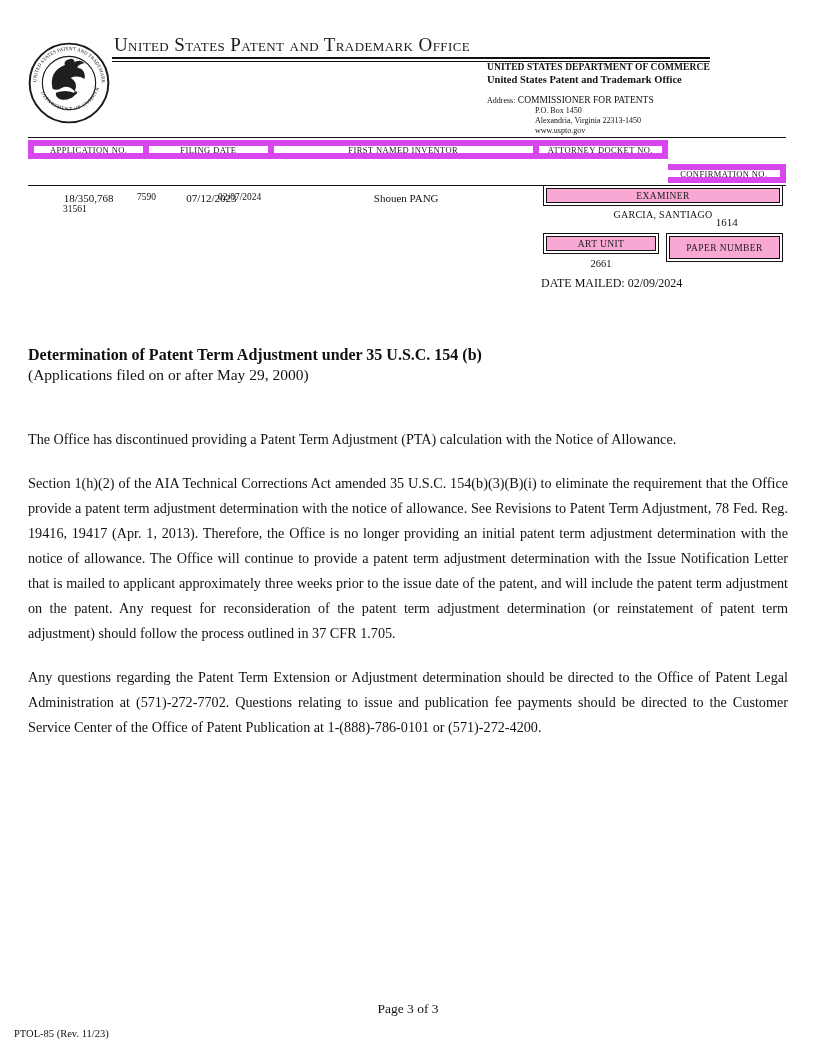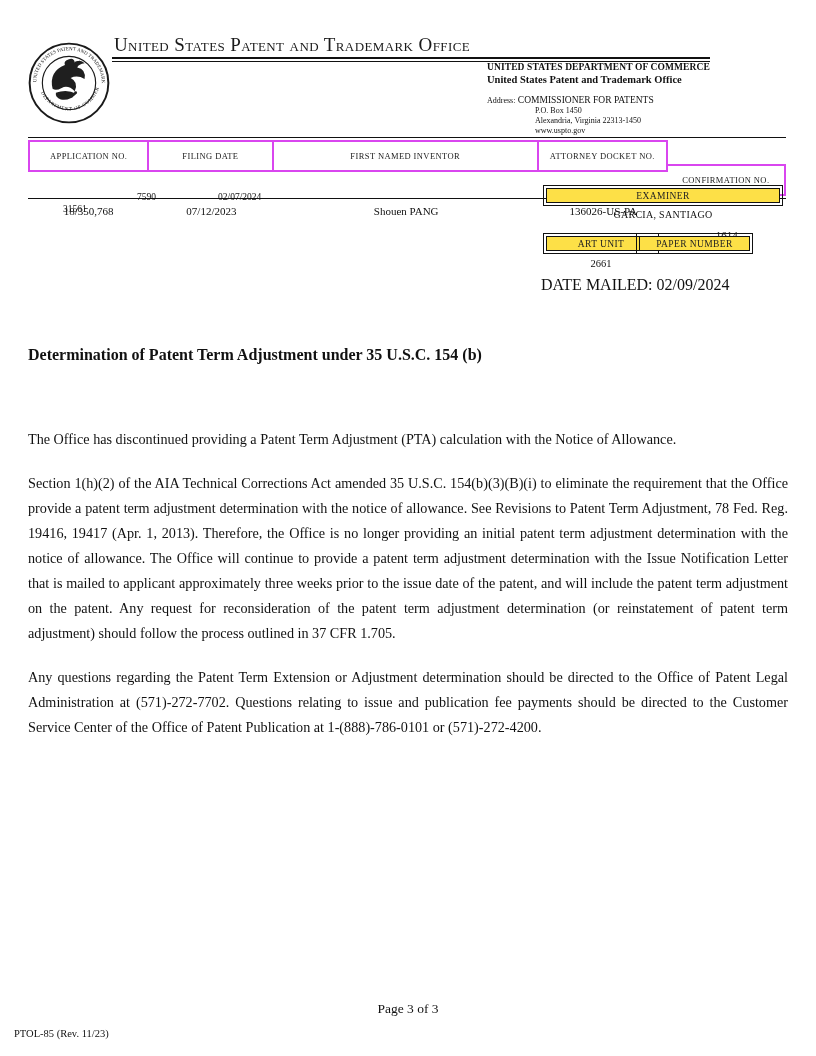--- a/index.html
+++ b/index.html
@@ -24,44 +24,44 @@
   .dept-l1 { font-weight:bold; font-size:9.5px; letter-spacing:.1px; }
   .dept-l2 { font-weight:bold; font-size:10.5px; margin-top:1px; }
   .dept-addr-row { font-size:9.5px; margin-top:10px; }
   .dept-addr-label { font-size:8px; }
   .dept-sub { font-size:8px; padding-left:48px; line-height:1.25; }
   
   .info-table { position:absolute; left:28px; top:137px; width:758px; }
   .rule { height:0; border-top:1.5px solid #111; }
   .cells { display:flex; margin:2px 0; }
   .cell {
-    border:2px solid #d946ef; height:32px; display:flex; align-items:center; justify-content:center;
+    border:6px solid #d946ef; height:19px; display:flex; align-items:center; justify-content:center;
     font-size:8.5px; letter-spacing:.4px; color:#222;
   }
   .cell + .cell { border-left:0; }
   .vals { display:flex; padding-top:6px; }
   .val { text-align:center; font-size:11px; }
   .c0{width:16%;} .c1{width:16.4%;} .c2{width:35%;} .c3{width:17%;} .c4{width:15.6%;margin-top:24px;}
   
   .mail-codes { position:absolute; top:192px; left:0; font-size:9.5px; }
   .mail-codes span { position:absolute; white-space:nowrap; }
   .code-a { left:63px;margin-top:12px; } .code-b { left:137px; } .code-c { left:218px; }
   .recipient { position:absolute; left:47px; top:203px; font-size:13.5px; line-height:17px; }
   
   .dbox {
     position:absolute; border:1px solid #111; outline:1.5px solid #111; outline-offset:2px;
     display:flex; align-items:center; justify-content:center;
-    font-size:9.5px; letter-spacing:.4px; color:#222; background:#fde047;
+    font-size:9.5px; letter-spacing:.4px; color:#222; background:#f9a8d4;
   }
   .examiner-box { left:546px; top:188px; width:234px; height:15px; }
   .examiner-name { position:absolute; left:540px; top:209px; width:246px; text-align:center; font-size:10px; letter-spacing:.3px; }
   .artunit-box { left:546px; top:236px; width:110px; height:15px; }
-  .paper-box   { left:639px; top:236px; width:111px; height:15px; }
+  .paper-box   { left:669px; top:236px; width:111px; height:23px; }
   .artunit-val { position:absolute; left:541px; top:258px; width:120px; text-align:center; font-size:10.5px; }
-  .date-mailed { position:absolute; left:541px; top:276px; font-size:16px; }
+  .date-mailed { position:absolute; left:541px; top:276px; font-size:12px; }
   
   .doc-heading { position:absolute; left:28px; top:346px; width:733px; }
   .doc-title { font-weight:bold; font-size:16px; }
   .doc-subtitle { font-size:15.5px; margin-top:2px; }
   .body-text { position:absolute; left:28px; top:427px; width:760px; font-size:14.2px; line-height:25px; text-align:justify; }
   .body-text p { margin-bottom:19px; }
   
   .page-number { position:absolute; left:0; top:1001px; width:100%; text-align:center; font-size:13.5px; }
   .form-id { position:absolute; left:14px; top:1028px; font-size:10.5px; }
 </style>
@@ -137,20 +137,21 @@
 
   <div class="dbox examiner-box">EXAMINER</div>
   <div class="examiner-name">GARCIA, SANTIAGO</div>
   <div class="dbox artunit-box">ART UNIT</div>
   <div class="dbox paper-box">PAPER NUMBER</div>
   <div class="artunit-val">2661</div>
   <div class="date-mailed">DATE MAILED: 02/09/2024</div>
 
   <div class="doc-heading">
     <div class="doc-title">Determination of Patent Term Adjustment under 35 U.S.C. 154 (b)</div>
+    <div class="doc-subtitle">(Applications filed on or after May 29, 2000)</div>
   </div>
 
   <div class="body-text">
     <p>The Office has discontinued providing a Patent Term Adjustment (PTA) calculation with the Notice of Allowance.</p>
     <p>Section 1(h)(2) of the AIA Technical Corrections Act amended 35 U.S.C. 154(b)(3)(B)(i) to eliminate the requirement that the Office provide a patent term adjustment determination with the notice of allowance. See Revisions to Patent Term Adjustment, 78 Fed. Reg. 19416, 19417 (Apr. 1, 2013). Therefore, the Office is no longer providing an initial patent term adjustment determination with the notice of allowance. The Office will continue to provide a patent term adjustment determination with the Issue Notification Letter that is mailed to applicant approximately three weeks prior to the issue date of the patent, and will include the patent term adjustment on the patent. Any request for reconsideration of the patent term adjustment determination (or reinstatement of patent term adjustment) should follow the process outlined in 37 CFR 1.705.</p>
     <p>Any questions regarding the Patent Term Extension or Adjustment determination should be directed to the Office of Patent Legal Administration at (571)-272-7702. Questions relating to issue and publication fee payments should be directed to the Customer Service Center of the Office of Patent Publication at 1-(888)-786-0101 or (571)-272-4200.</p>
   </div>
 
   <div class="page-number">Page 3 of 3</div>
   <div class="form-id">PTOL-85 (Rev. 11/23)</div>

